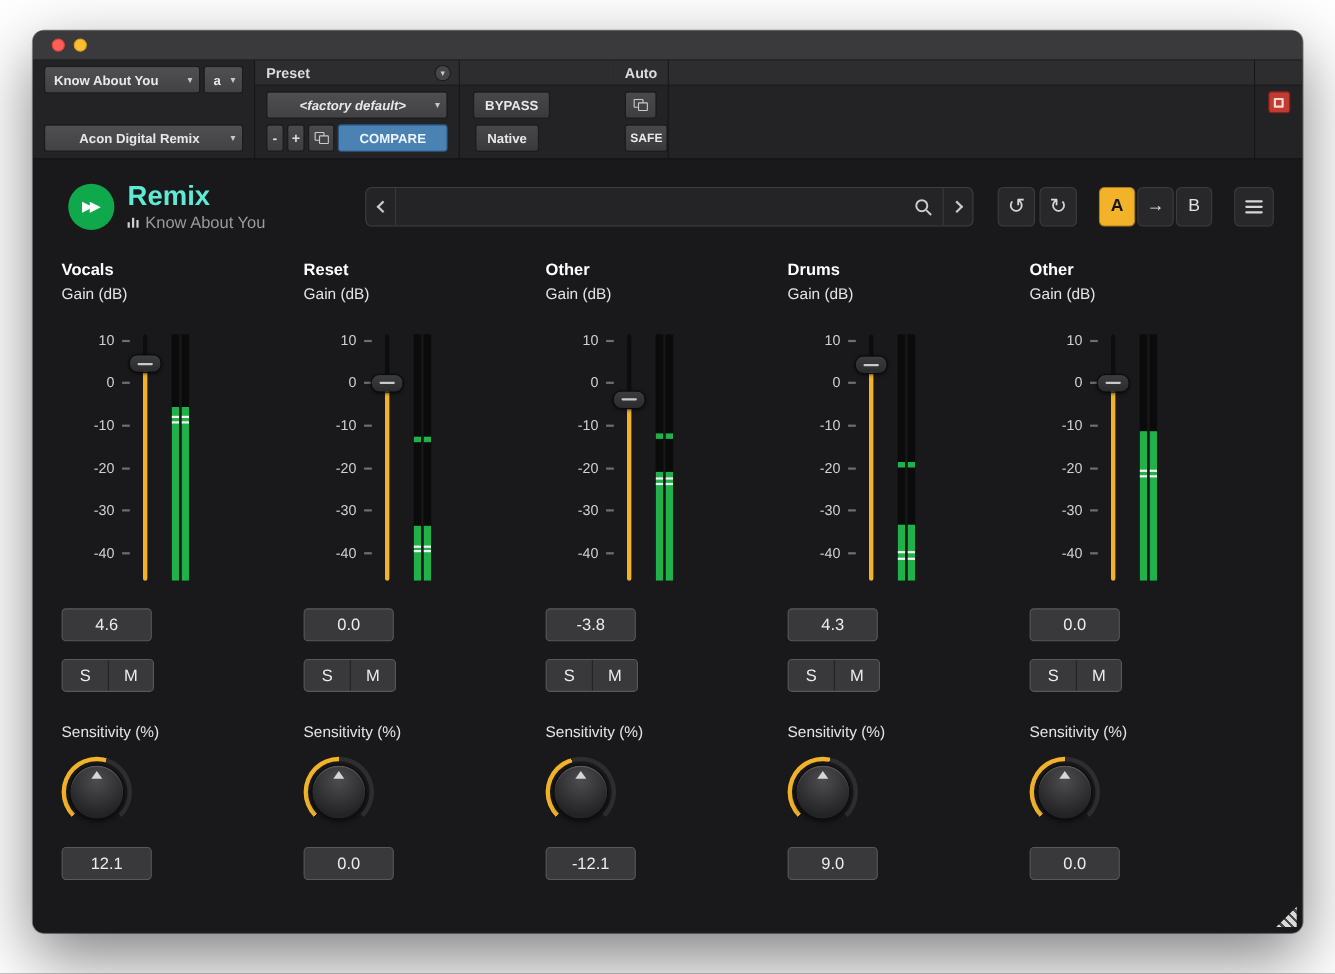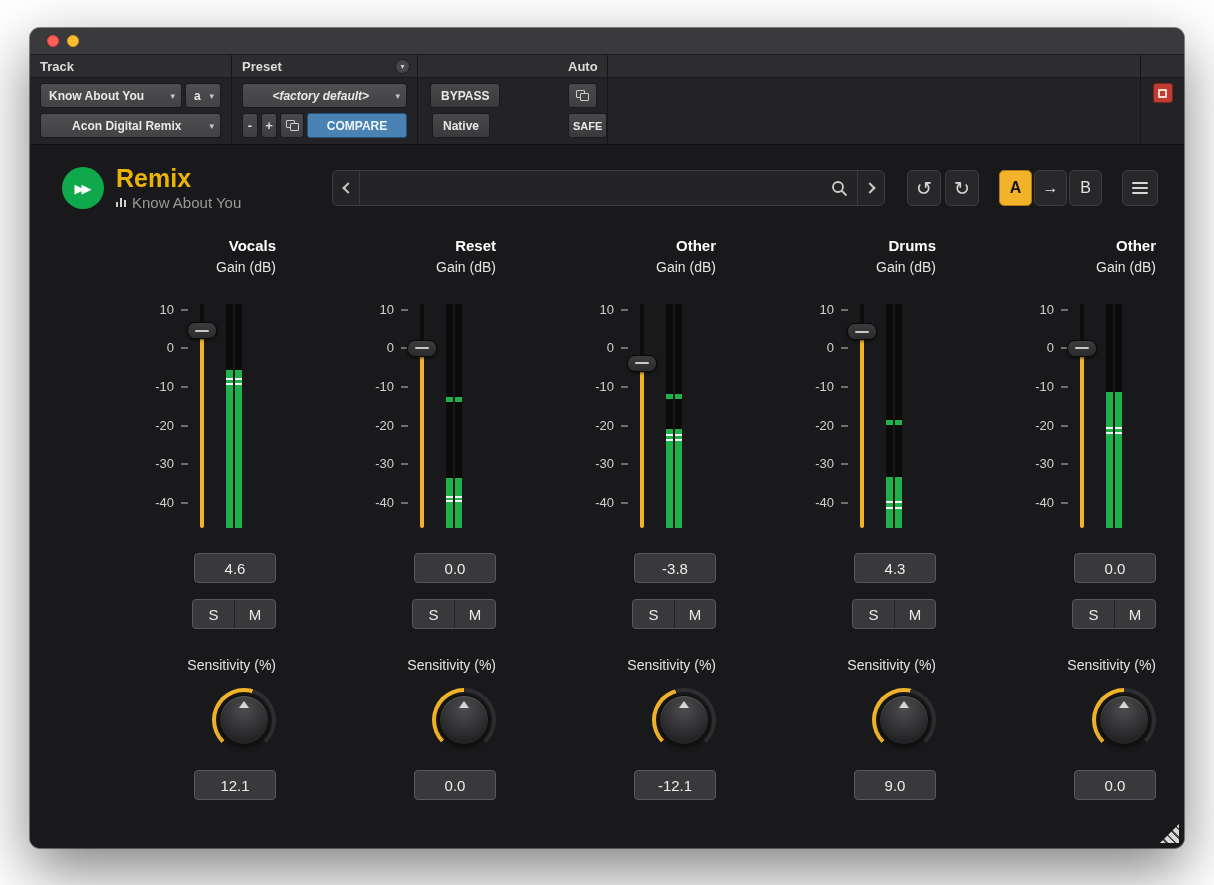--- a/index.html
+++ b/index.html
@@ -46,21 +46,21 @@
   .copy-icon .r1{position:absolute;left:0;top:0;width:9px;height:8px;border:1.5px solid #cccccc;border-radius:1px;}
   .copy-icon .r2{position:absolute;right:0;bottom:0;width:9px;height:8px;border:1.5px solid #cccccc;border-radius:1px;background:#424244;}
   .target-btn{width:20px;height:20px;background:var(--red);border:1px solid #7e221c;border-radius:3px;display:flex;align-items:center;justify-content:center;}
   .target-inner{width:9px;height:9px;border:2px solid #f3ddd3;border-radius:1px;}
   
   .plugin{flex:1;position:relative;background:#19191b;display:flex;flex-direction:column;}
   .plugin-header{flex:0 0 80px;display:flex;align-items:center;padding:6px 26px 0 32px;}
   .logo{width:42px;height:42px;border-radius:50%;background:#0fa94c;display:flex;align-items:center;justify-content:center;flex:0 0 42px;}
   .logo-glyph{color:#fff;font-size:13px;letter-spacing:-3px;font-family:"DejaVu Sans",sans-serif;padding-right:3px;}
   .title-block{margin-left:12px;width:176px;}
-  .plugin-title{font-size:25px;font-weight:bold;color:#eab308;line-height:1.05;}
+  .plugin-title{font-size:25px;font-weight:bold;color:#5eead4;line-height:1.05;}
   .plugin-sub{display:flex;align-items:flex-end;gap:6px;color:#9a9a9a;font-size:15px;margin-top:2px;}
   .bars-icon{display:flex;align-items:flex-end;gap:2px;padding-bottom:4px;}
   .bars-icon i{width:2px;background:#cfcfcf;display:block;}
   .bars-icon i:nth-child(1){height:5px;} .bars-icon i:nth-child(2){height:9px;} .bars-icon i:nth-child(3){height:7px;}
   .preset-nav{flex:1;margin-left:40px;margin-right:22px;height:36px;border:1px solid #3e3e40;border-radius:6px;
     overflow:hidden;background:#242426;display:flex;align-items:stretch;}
   .nav-seg{width:27px;background:transparent;border:none;display:flex;align-items:center;justify-content:center;cursor:default;}
   .nav-seg.first{border-right:1px solid #38383a;} .nav-seg.last{border-left:1px solid #38383a;}
   .chev{display:inline-block;width:8px;height:8px;border-left:2px solid #c9c9c9;border-bottom:2px solid #c9c9c9;}
   .chev-left{transform:rotate(45deg);margin-left:3px;}
@@ -73,21 +73,21 @@
   .undo-group{display:flex;gap:4px;}
   .ab-group{display:flex;gap:2px;margin-left:20px;}
   .ab-btn{width:33px;height:36px;background:#28282a;border:1px solid #3c3c3e;border-radius:5px;color:#e2e2e2;
     font-size:16px;display:flex;align-items:center;justify-content:center;font-family:inherit;cursor:default;}
   .ab-btn.active{background:var(--yellow);border-color:#a97e14;color:#151515;font-weight:bold;}
   .menu-btn{margin-left:20px;}
   .menu-lines{display:flex;flex-direction:column;gap:3px;}
   .menu-lines span{display:block;width:16px;height:2px;background:#d6d6d6;border-radius:1px;}
   
   .channels-row{display:flex;padding-left:26px;margin-top:12px;}
-  .channel{width:220px;display:flex;flex-direction:column;align-items:flex-end;}
+  .channel{width:220px;display:flex;flex-direction:column;align-items:flex-start;}
   .ch-name{font-size:15px;font-weight:bold;color:#ffffff;height:18px;}
   .ch-param{font-size:14px;color:#e4e4e4;margin-top:4px;height:17px;}
   .fader{position:relative;width:150px;height:224px;margin-top:28px;}
   .scale-num{position:absolute;left:8px;width:40px;text-align:right;font-size:13px;color:#d0d0d0;line-height:16px;}
   .scale-tick{position:absolute;left:55px;width:7px;height:2px;background:#6f6f6f;}
   .slider-track{position:absolute;left:74px;top:0;width:4px;height:224px;background:#0d0d0d;border-radius:2px;}
   .slider-fill{position:absolute;left:0;width:4px;bottom:0;background:var(--yellow);border-radius:2px;}
   .slider-handle{position:absolute;left:-13px;width:30px;height:17px;background:linear-gradient(#3c3c3e,#292b2c);
     border:1px solid #0a0a0a;border-radius:8px;box-shadow:0 1px 3px rgba(0,0,0,.6);}
   .handle-line{display:block;width:14px;height:2px;background:#c9c9c9;margin:6.5px auto 0;border-radius:1px;}
@@ -121,21 +121,20 @@
 <div class="window">
 
   <div class="titlebar">
     <span class="dot red"></span>
     <span class="dot yellow"></span>
   </div>
 
   <div class="toolbar">
 
     <div class="tb-col track">
-      <div class="tb-col-label">Track</div>
       <div class="tb-col-body">
         <div class="tb-row">
           <div class="dd grow">
             <span class="dd-text">Know About You</span>
             <span class="dd-arrow">▾</span>
           </div>
           <div class="dd" style="width:36px;">
             <span class="dd-text">a</span>
             <span class="dd-arrow">▾</span>
           </div>

